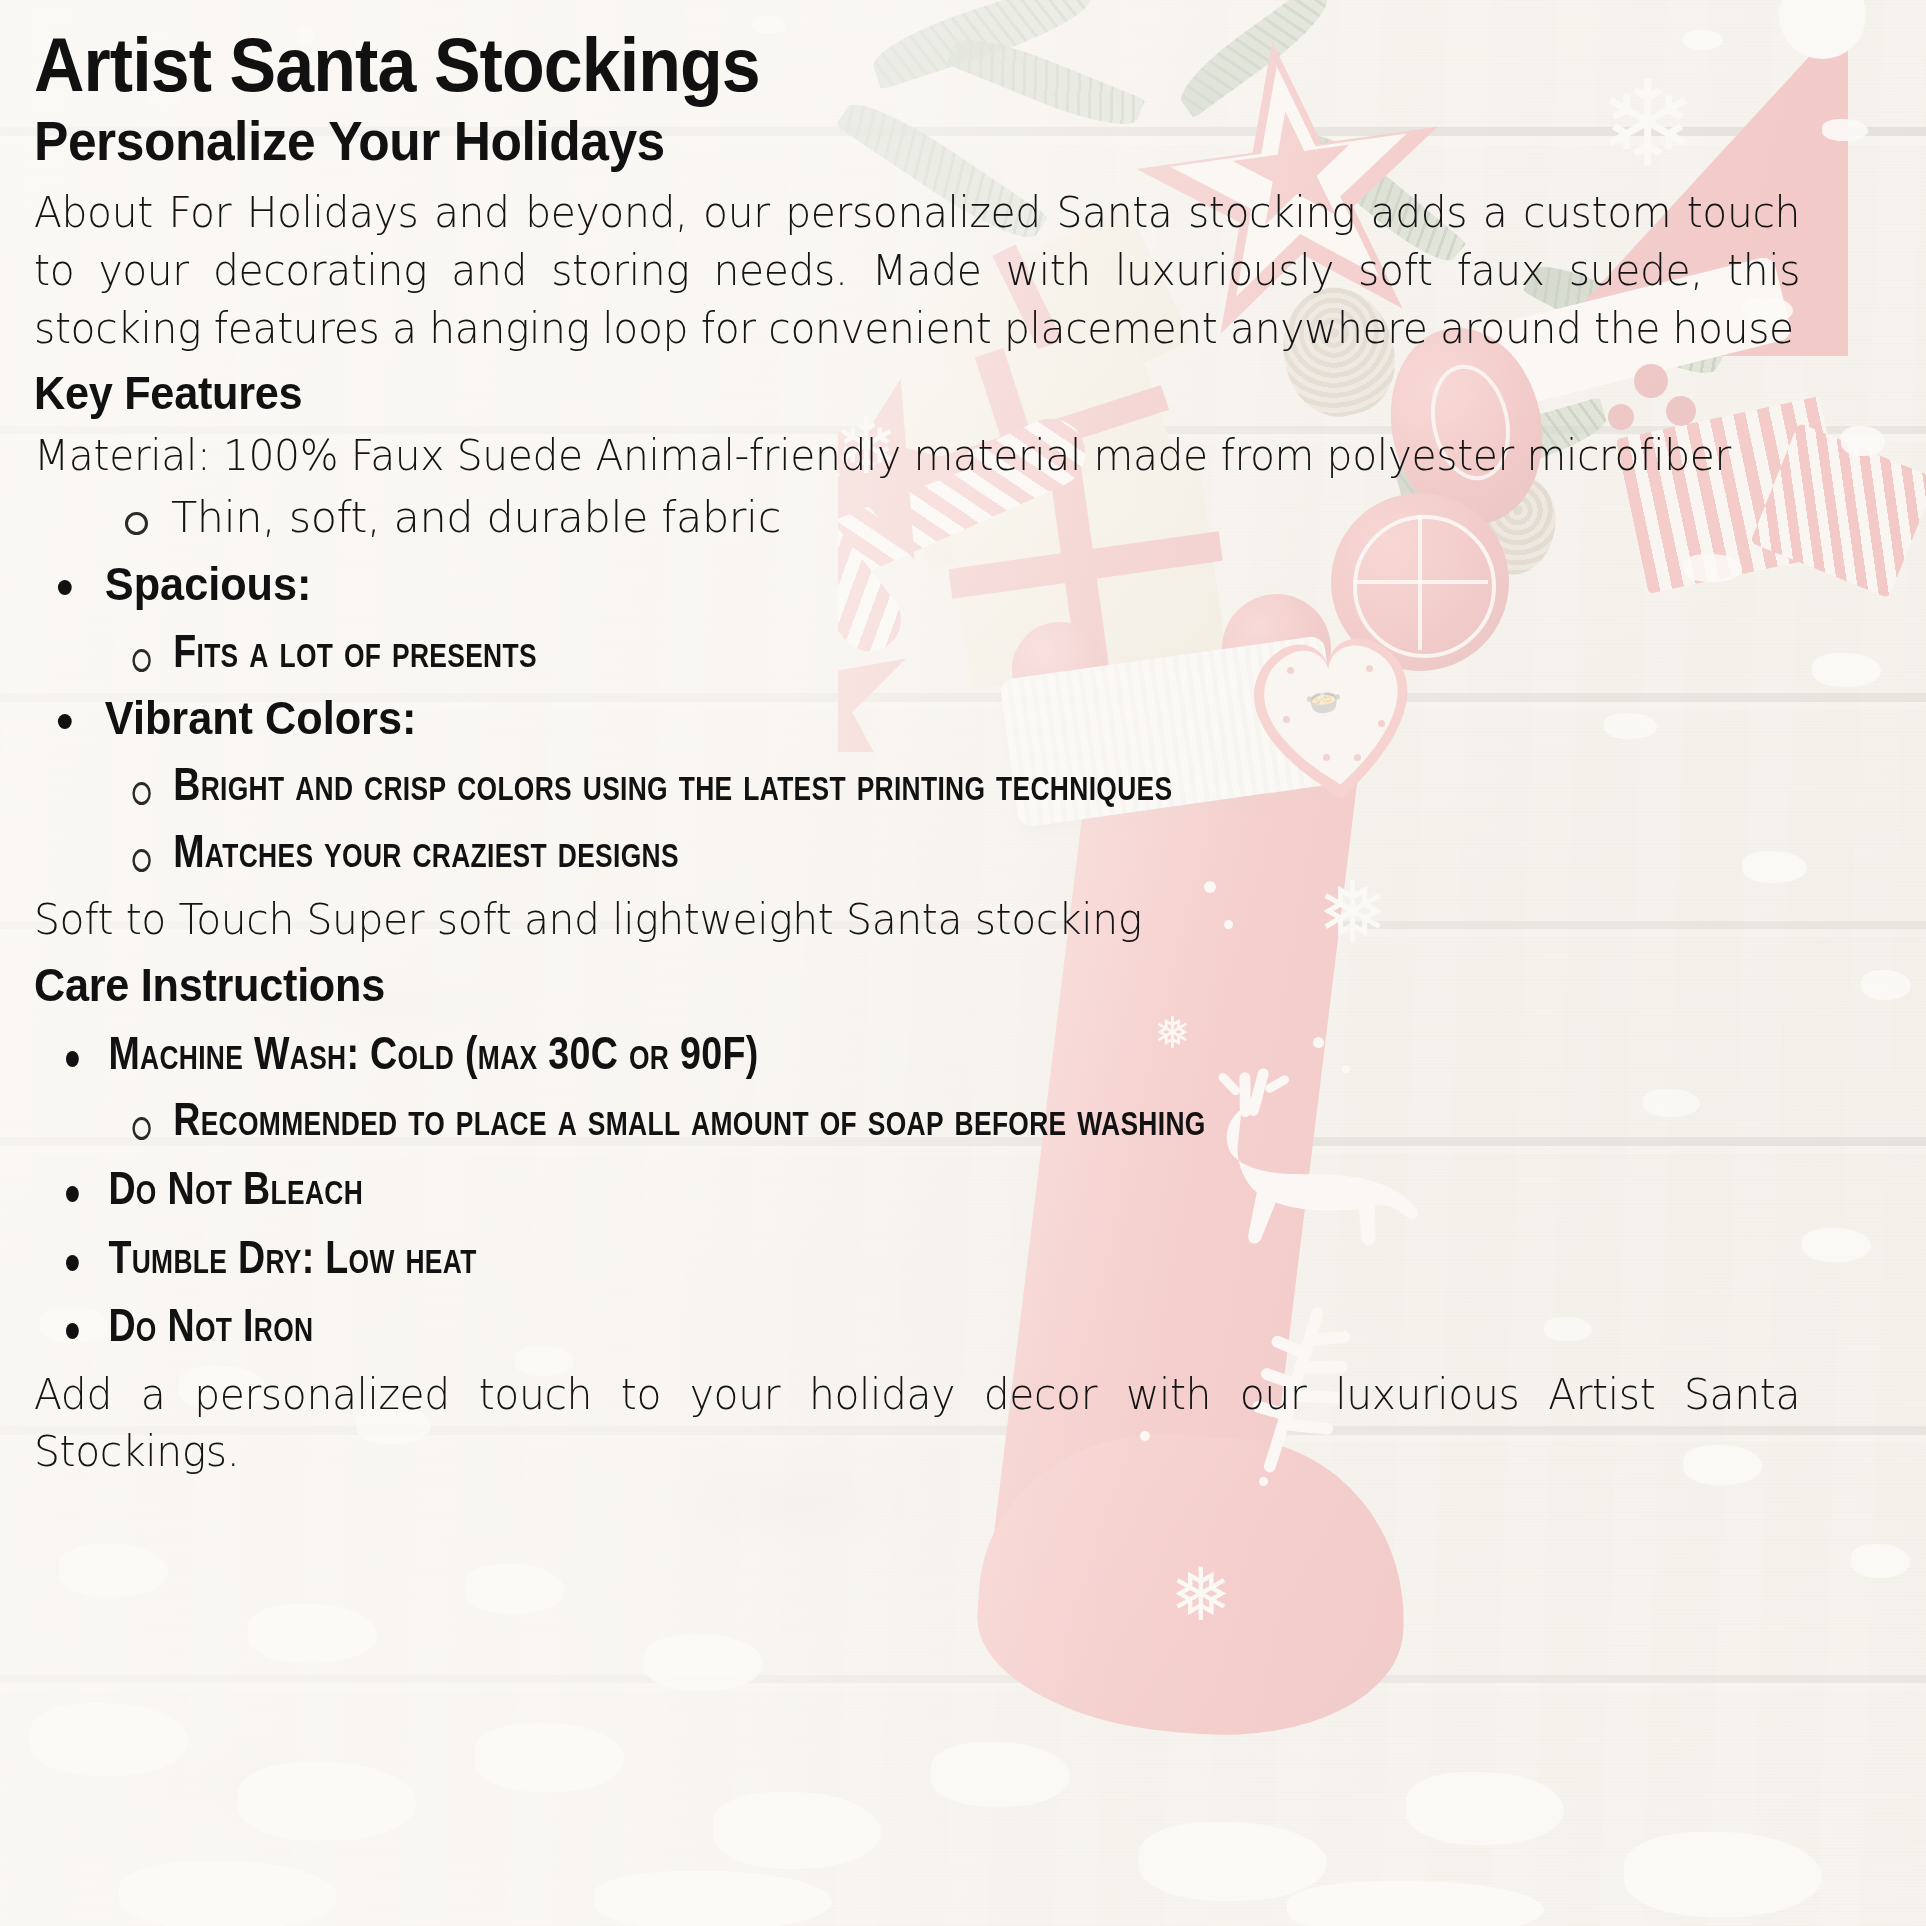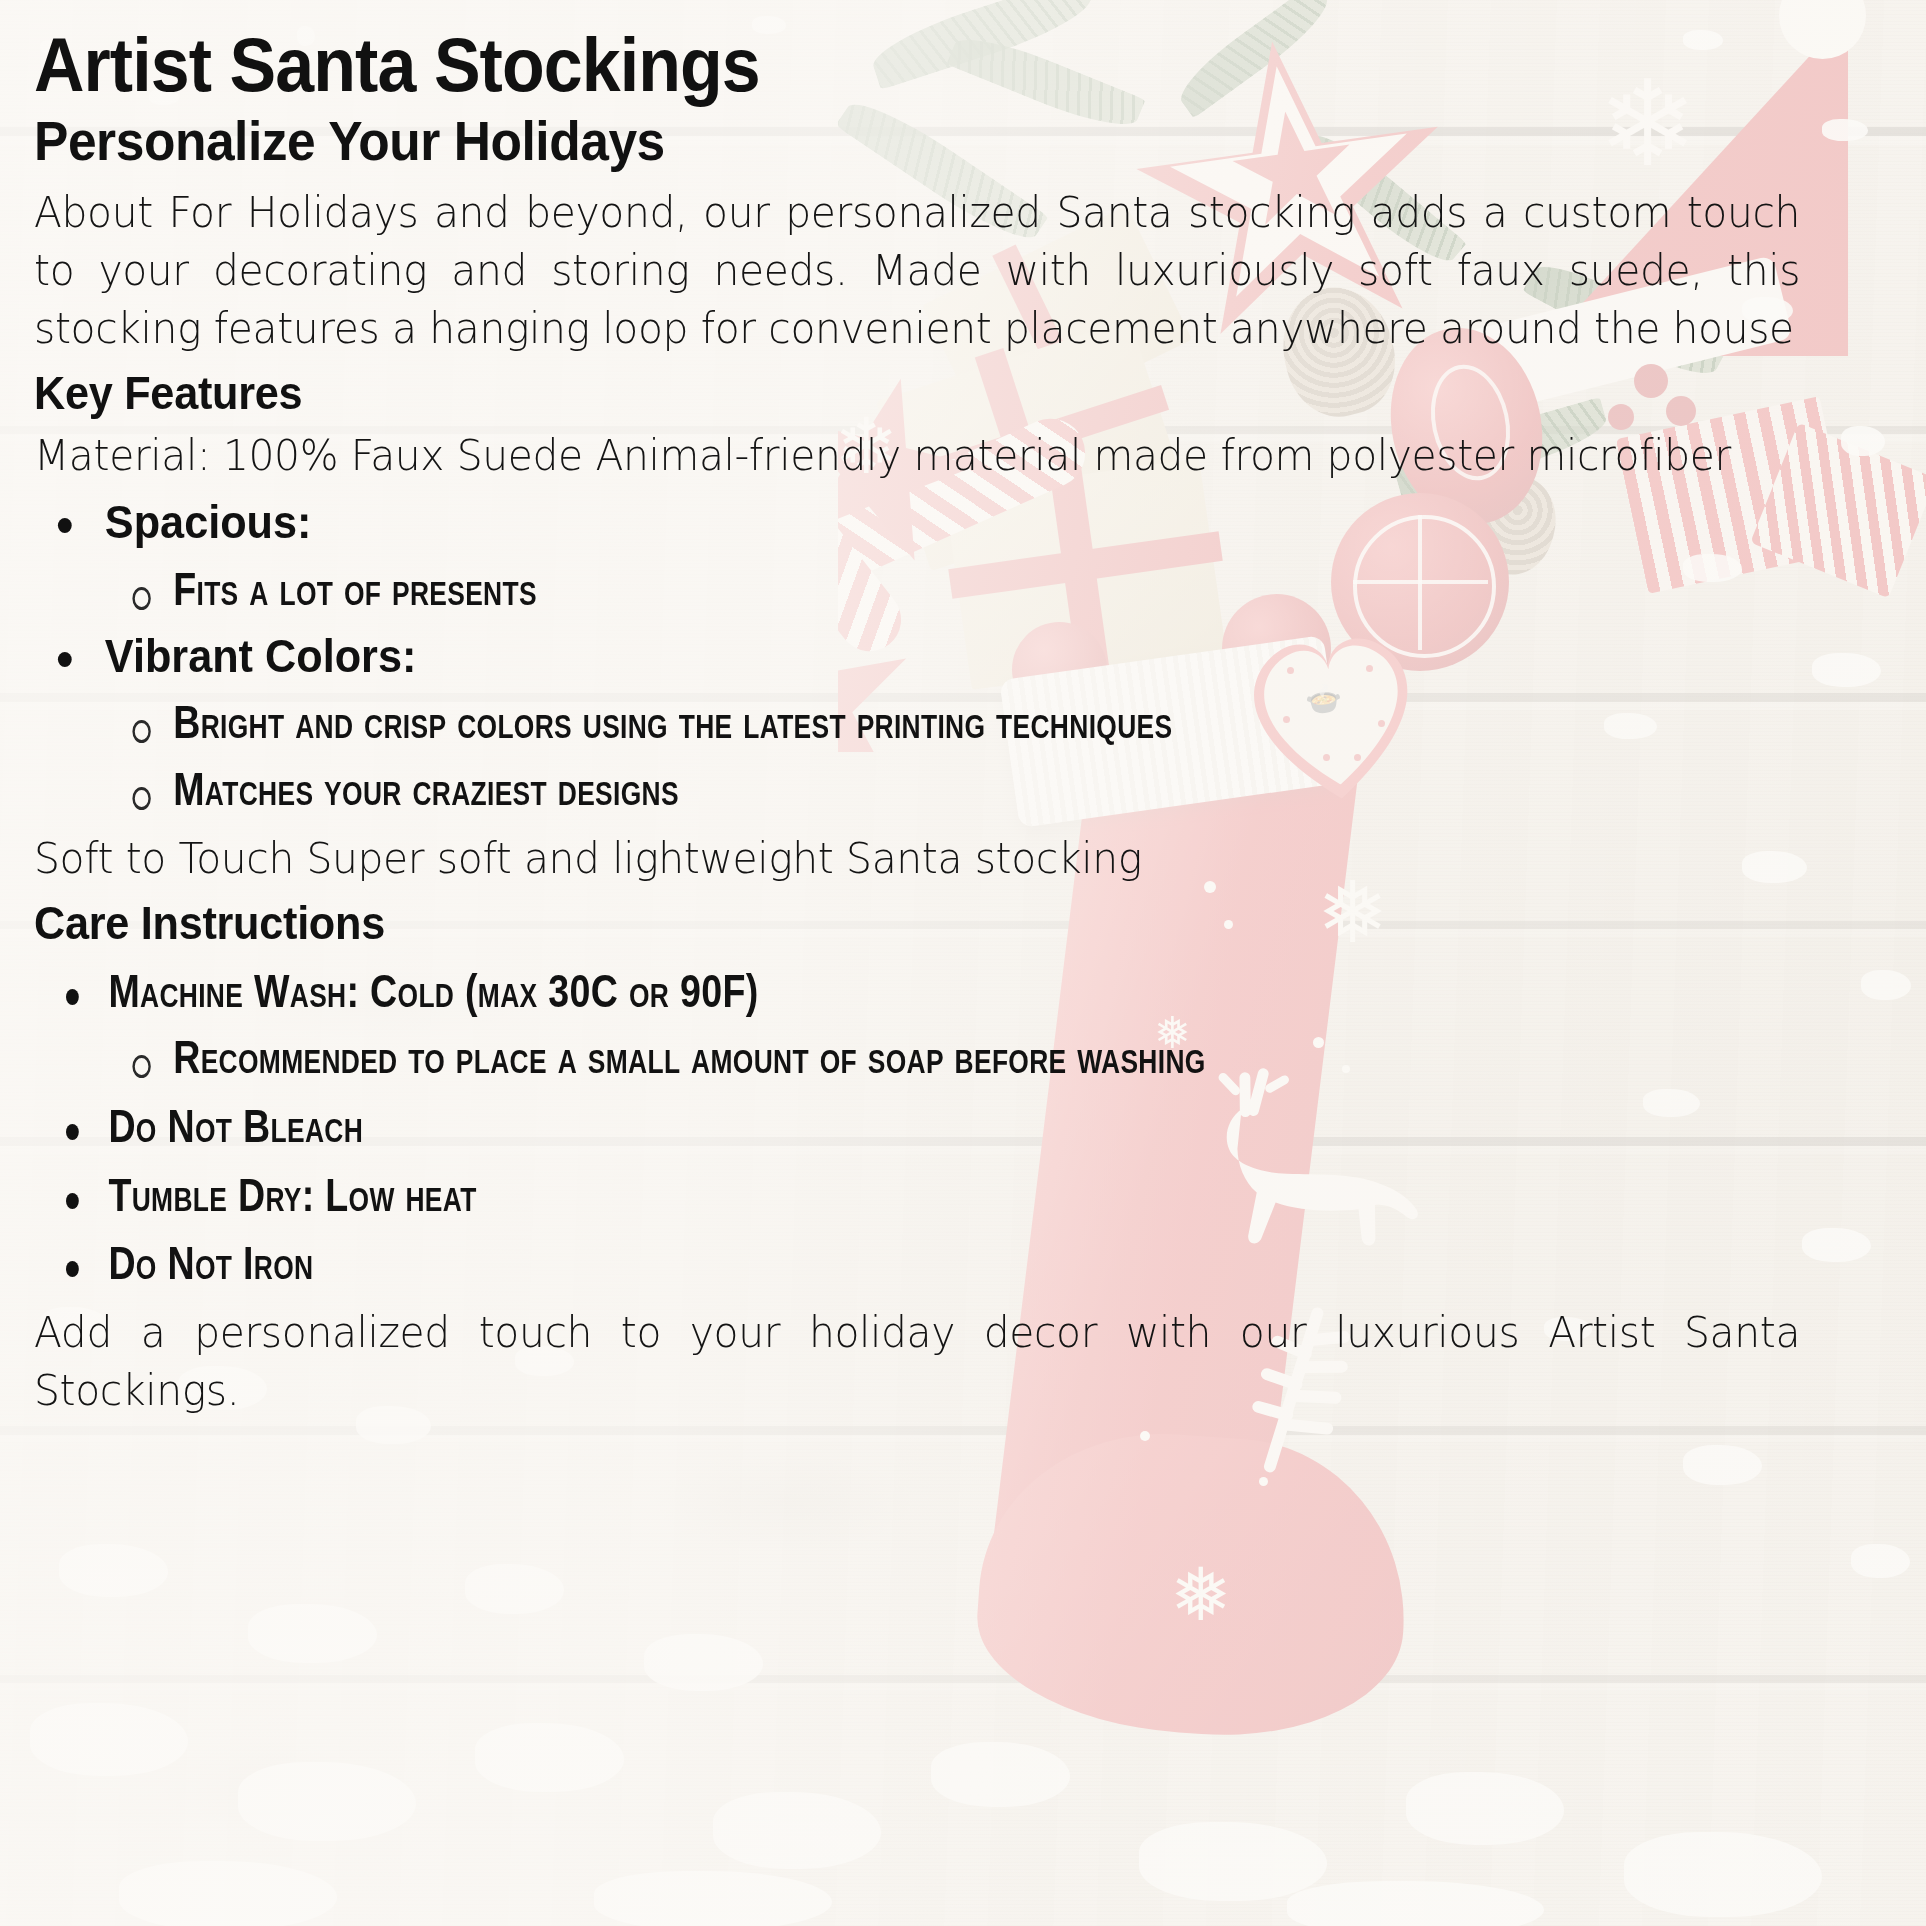--- a/index.html
+++ b/index.html
@@ -393,20 +393,21 @@
     <h1 class="h1">Artist Santa Stockings</h1>
 
     <h2 class="h2">Personalize Your Holidays</h2>
 
     <p class="para">About For Holidays and beyond, our personalized Santa stocking adds a custom touch to your decorating and storing needs. Made with luxuriously soft faux suede, this stocking features a hanging loop for convenient placement anywhere around the house</p>
 
     <h3 class="h3">Key Features</h3>
 
     <p class="para">Material: 100% Faux Suede Animal-friendly material made from polyester microfiber</p>
 
+    <div class="lvl2">Thin, soft, and durable fabric</div>
 
     <div class="bul1">Spacious:</div>
 
     <div class="caps caps-l2">Fits a lot of presents</div>
 
     <div class="bul1">Vibrant Colors:</div>
 
     <div class="caps caps-l2">Bright and crisp colors using the latest printing techniques</div>
 
     <div class="caps caps-l2">Matches your craziest designs</div>

